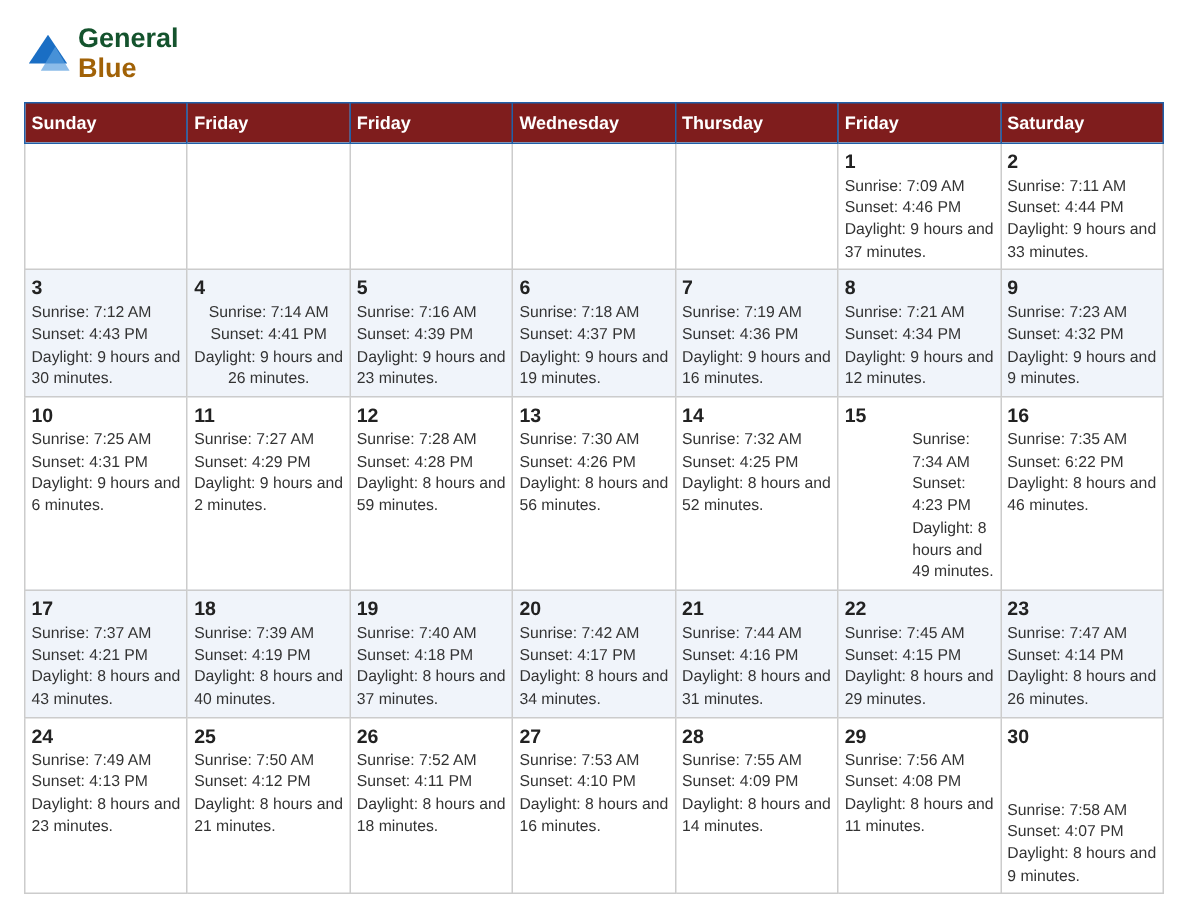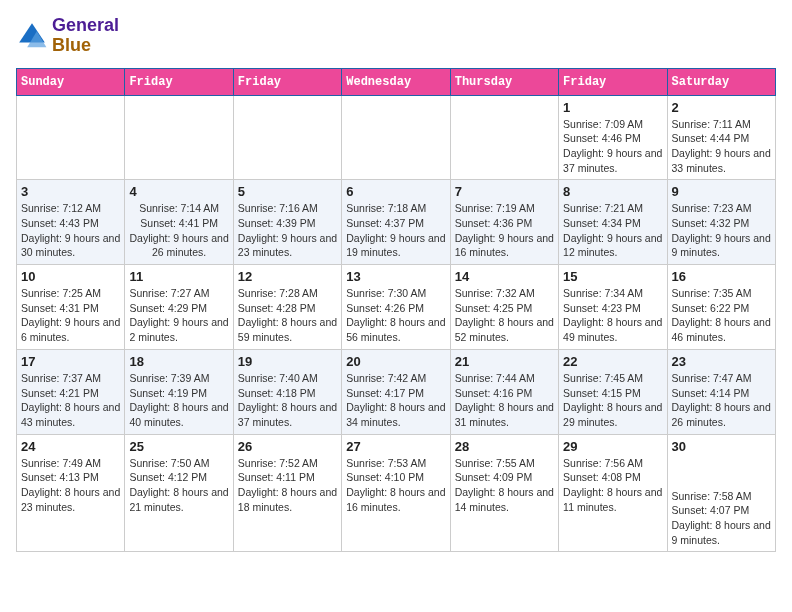--- a/index.html
+++ b/index.html
@@ -19,21 +19,21 @@
     .logo {
       display: flex;
       align-items: center;
       gap: 4px;
     }
     .logo-text {
       font-size: 18px;
       font-weight: bold;
       line-height: 1.1;
     }
-    .logo-text .general { color: #4c1d95; }
+    .logo-text .general { color: #14532d; }
     .logo-text .blue { color: #a16207; }
     .logo-icon {
       width: 32px;
       height: 32px;
     }
     .title-area {
       text-align: right;
     }
     .month-title {
       font-size: 32px;
@@ -43,28 +43,27 @@
     .location {
       font-size: 14px;
       color: #555;
     }
     .calendar {
       width: 100%;
       border-collapse: collapse;
       font-size: 11px;
     }
     .calendar th {
-      background: #ec4899;
+      background: #7f1d1d;
       color: #fff;
       padding: 6px 4px;
       text-align: left;
       font-size: 12px;
       font-weight: bold;
       border: 1px solid #2060a8;
-      font-family: Liberation Mono, monospace;
     }
     .calendar td {
       vertical-align: top;
       padding: 4px;
       border: 1px solid #ccc;
       width: 108px;
       min-height: 80px;
       background: #fff;
     }
     .calendar tr:nth-child(even) td {
@@ -207,21 +206,21 @@
 Daylight: 8 hours and 56 minutes.</div>
         </td>
         <td>
           <span class="day-number">14</span>
           <div class="day-info" style="white-space: pre-line;">Sunrise: 7:32 AM
 Sunset: 4:25 PM
 Daylight: 8 hours and 52 minutes.</div>
         </td>
         <td>
           <span class="day-number">15</span>
-          <div class="day-info" style="white-space: pre-line;">Sunrise: 7:34 AM
+          <div class="day-info" style="white-space: pre-line; margin-left: 45px;">Sunrise: 7:34 AM
 Sunset: 4:23 PM
 Daylight: 8 hours and 49 minutes.</div>
         </td>
         <td>
           <span class="day-number">16</span>
           <div class="day-info" style="white-space: pre-line;">Sunrise: 7:35 AM
 Sunset: 6:22 PM
 Daylight: 8 hours and 46 minutes.</div>
         </td>
       </tr>

